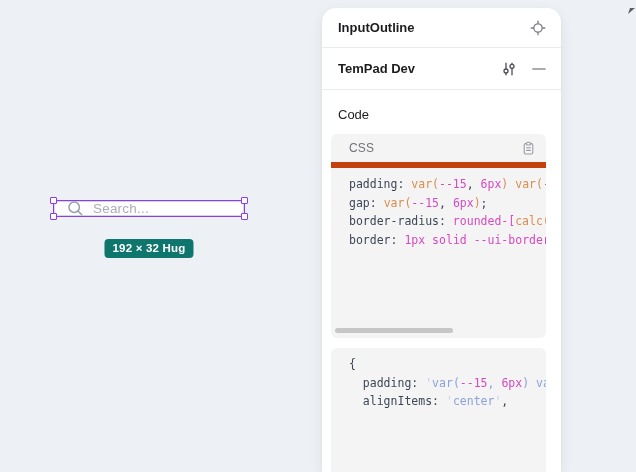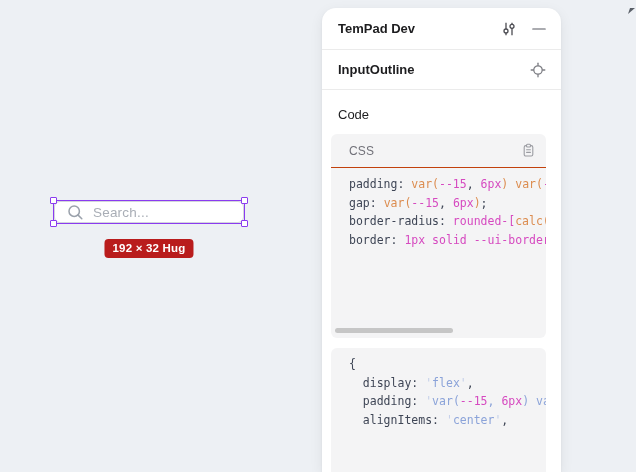--- a/index.html
+++ b/index.html
@@ -6,41 +6,41 @@
   html,body { width:636px; height:472px; overflow:hidden; }
   body {
     background:#edf0f4;
     font-family:"Liberation Sans", sans-serif;
     position:relative;
   }
 
   
   .canvas { position:absolute; inset:0; }
 
-  .sel-wrap { position:absolute; left:54px; top:201px; width:190px; height:22px; }
+  .sel-wrap { position:absolute; left:54px; top:201px; width:190px; height:15px; }
   .search-box {
     position:absolute; inset:0; background:#ffffff;
     border:1px solid #d3d6db; border-radius:6px;
     display:flex; align-items:center; padding-left:12px;
   }
   .search-box .ph { color:#a9aeb6; font-size:13.5px; margin-left:9px; letter-spacing:.2px; }
   .sel-outline {
     position:absolute; inset:-1px; border:1.5px solid #8b3bf0;
     pointer-events:none;
   }
   .handle {
     position:absolute; width:7px; height:7px; background:#fff;
     border:1.3px solid #8b3bf0; border-radius:1px;
   }
   .h-tl { left:-4px; top:-4px; } .h-tr { right:-4px; top:-4px; }
   .h-bl { left:-4px; bottom:-4px; } .h-br { right:-4px; bottom:-4px; }
 
   .dim-badge {
     position:absolute; top:239px; left:149px; transform:translateX(-50%);
-    background:#b91c1c; color:#fff; font-size:11.5px; font-weight:700;
+    background:#0f766e; color:#fff; font-size:11.5px; font-weight:700;
     padding:3px 8px 4px; border-radius:4px; white-space:nowrap; letter-spacing:.2px;
   }
 
   .cursor-frag { position:absolute; right:1px; top:0; }
 
   
   .panel {
     position:absolute; left:322px; top:8px; width:239px; height:464px;
     background:#ffffff; border-radius:14px 14px 0 0;
     box-shadow:0 1px 3px rgba(0,0,0,.05), 0 4px 14px rgba(0,0,0,.07);
@@ -59,21 +59,21 @@
   .section-label { font-size:13px; font-weight:400; color:#1d1d1f; position:absolute; left:16px; top:99px; }
 
   .code-block {
     position:absolute; left:9px; width:215px;
     background:#f4f4f5; border-radius:6px; overflow:hidden;
   }
   .code-block.css-block { top:126px; height:204px; }
   .code-block.js-block  { top:340px; height:150px; }
   .cb-header {
     height:34px; display:flex; align-items:center; justify-content:space-between;
-    padding:0 10px 0 18px; border-bottom:1px solid #c2410c;
+    padding:0 10px 0 18px; border-bottom:6px solid #c2410c;
   }
   .cb-label { font-size:12px; color:#717179; letter-spacing:.2px; }
   .cb-lines { padding:7px 0 0 18px; }
   .code-line {
     font-family:"DejaVu Sans Mono", monospace; font-size:11.5px;
     line-height:18.5px; height:18.5px; white-space:pre; overflow:hidden;
   }
   .tk-p { color:#3f4656; }
   .tk-v { color:#d64ac0; }
   .tk-f { color:#dc8c4f; }
@@ -111,49 +111,49 @@
 
   <span class="cursor-frag">
     <svg width="7" height="6" viewBox="0 0 7 6">
         <path d="M7 0 L0 6 L2 0 Z" fill="#5a6068"></path>
       </svg>
   </span>
 </div>
 
 <div class="panel">
 
+  <div class="panel-row panel-subheader">
+    <span class="component-name">InputOutline</span>
+    <span class="icon-btn">
+      <svg width="16" height="16" viewBox="0 0 16 16" fill="none" stroke="#7d7e84" stroke-width="1.3" stroke-linecap="round">
+        <circle cx="8" cy="8" r="4.2"></circle>
+        <line x1="8" y1="1.2" x2="8" y2="3.4"></line>
+        <line x1="8" y1="12.6" x2="8" y2="14.8"></line>
+        <line x1="1.2" y1="8" x2="3.4" y2="8"></line>
+        <line x1="12.6" y1="8" x2="14.8" y2="8"></line>
+      </svg>
+    </span>
+  </div>
+
   <div class="panel-row panel-header">
     <span class="panel-title">TemPad Dev</span>
     <span class="hdr-icons">
       <span class="icon-btn">
         <svg width="16" height="16" viewBox="0 0 16 16" fill="none" stroke="#4c4c52" stroke-width="1.3">
           <line x1="5" y1="1.8" x2="5" y2="14.2"></line>
           <circle cx="5" cy="10" r="2" fill="#ffffff"></circle>
           <line x1="11" y1="1.8" x2="11" y2="14.2"></line>
           <circle cx="11" cy="5.3" r="2" fill="#ffffff"></circle>
         </svg>
       </span>
       <span class="icon-btn">
         <svg width="14" height="14" viewBox="0 0 14 14">
             <line x1="1" y1="7" x2="13" y2="7" stroke="#8f9096" stroke-width="1.7" stroke-linecap="round"></line>
           </svg>
       </span>
-    </span>
-  </div>
-
-  <div class="panel-row panel-subheader">
-    <span class="component-name">InputOutline</span>
-    <span class="icon-btn">
-      <svg width="16" height="16" viewBox="0 0 16 16" fill="none" stroke="#7d7e84" stroke-width="1.3" stroke-linecap="round">
-        <circle cx="8" cy="8" r="4.2"></circle>
-        <line x1="8" y1="1.2" x2="8" y2="3.4"></line>
-        <line x1="8" y1="12.6" x2="8" y2="14.8"></line>
-        <line x1="1.2" y1="8" x2="3.4" y2="8"></line>
-        <line x1="12.6" y1="8" x2="14.8" y2="8"></line>
-      </svg>
     </span>
   </div>
 
   <div class="section-label">Code</div>
 
   <div class="code-block css-block">
     <div class="cb-header">
       <span class="cb-label">CSS</span>
       <span class="icon-btn">
         <svg width="15" height="15" viewBox="0 0 15 15" fill="none" stroke="#9b9ca2" stroke-width="1.1" stroke-linecap="round">
@@ -169,19 +169,18 @@
         <div class="code-line"><span class="tk-p">gap: </span><span class="tk-f">var(</span><span class="tk-v">--15</span><span class="tk-p">, </span><span class="tk-v">6px</span><span class="tk-f">)</span><span class="tk-p">;</span></div>
         <div class="code-line"><span class="tk-p">border-radius: </span><span class="tk-v">rounded-[</span><span class="tk-f">calc(</span></div>
         <div class="code-line"><span class="tk-p">border: </span><span class="tk-v">1px</span><span class="tk-p"> </span><span class="tk-v">solid</span><span class="tk-p"> </span><span class="tk-v">--ui-border-</span></div>
       </div>
     <div class="hscrollbar"></div>
   </div>
 
   <div class="code-block js-block">
     <div class="cb-lines">
         <div class="code-line"><span class="tk-p">{</span></div>
-        <div class="code-line"><span class="tk-p">  display: </span><span class="tk-q">'</span><span class="tk-s">flex</span><span class="tk-q">'</span><span class="tk-p">,</span></div>
         <div class="code-line"><span class="tk-p">  padding: </span><span class="tk-q">'</span><span class="tk-s">var(</span><span class="tk-v">--15</span><span class="tk-s">, </span><span class="tk-v">6px</span><span class="tk-s">) </span><span class="tk-s">var</span></div>
         <div class="code-line"><span class="tk-p">  alignItems: </span><span class="tk-q">'</span><span class="tk-s">center</span><span class="tk-q">'</span><span class="tk-p">,</span></div>
       </div>
   </div>
 
 </div>
 
 </body></html>

